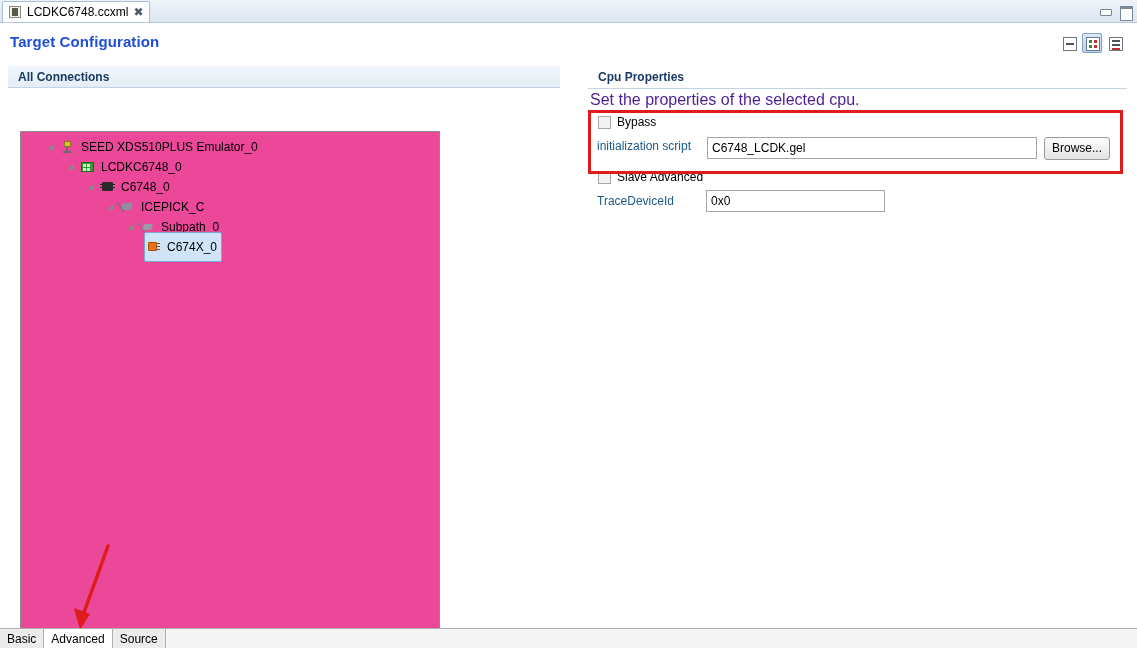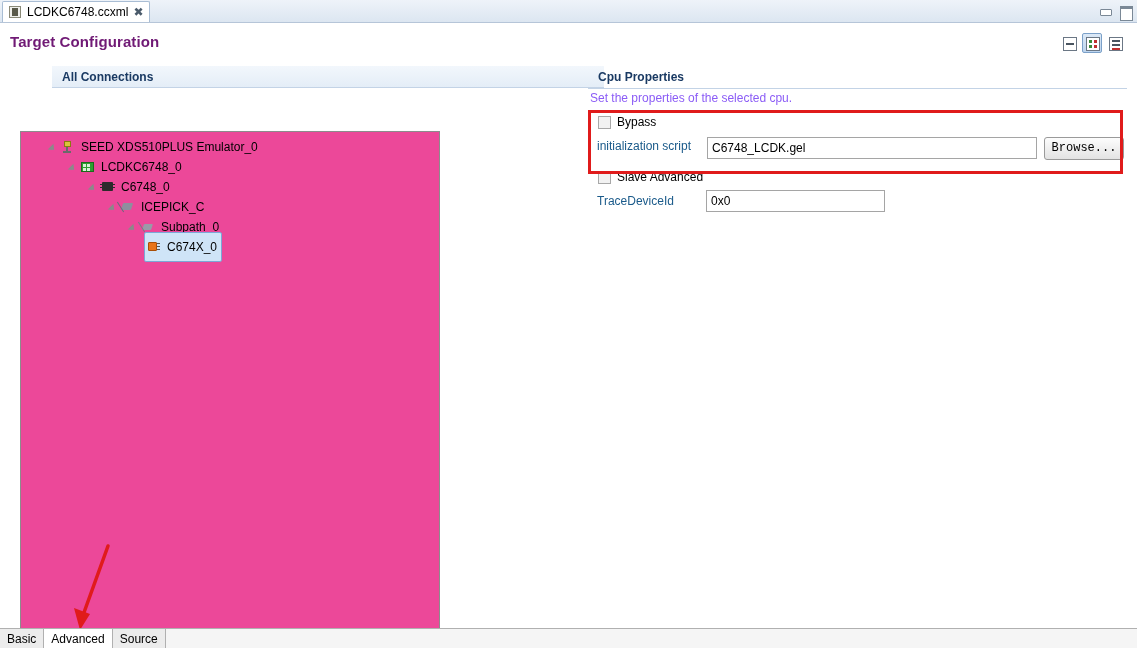--- a/index.html
+++ b/index.html
@@ -58,21 +58,21 @@
     border:1px solid #7a8896; background:#fff; border-radius:1px;
   }
   .wbtn.max::after {
     content:""; position:absolute; left:3px; top:2px; width:11px; height:11px;
     border:1px solid #7a8896; border-top-width:3px; background:#fff;
   }
 
   
   .page-title {
     position:absolute; left:10px; top:33px;
-    font-size: 15px; font-weight: bold; color: #701a75;
+    font-size: 15px; font-weight: bold; color: #1d4ed8;
     letter-spacing: .1px;
   }
 
   
   .viewmodes { position:absolute; right:12px; top:33px; display:flex; gap:3px; align-items:center; }
   .vm { width:20px; height:20px; position:relative; cursor:pointer; background:transparent; border:1px solid transparent;}
   .vm.sel { background: linear-gradient(#dce9f7,#bcd4ee); border:1px solid #7ba0c8; border-radius:2px; }
   .vm .gl { position:absolute; left:3px; top:3px; width:14px; height:14px; border:1px solid #6b7785; background:#fff; }
   .vm.one .gl::after { content:""; position:absolute; left:2px; top:5px; width:8px; height:2px; background:#4a5560; }
   .vm.grid .gl::before {
@@ -85,21 +85,21 @@
   }
 
   
   .sec-header {
     position:absolute;
     font-size:12px; font-weight:bold; color:#1a3a63;
     display:flex; align-items:center; padding-left:10px;
     background: linear-gradient(#f2f7fc, #e4edf7);
     border-bottom: 1px solid #c3d3e6;
   }
-  #allconn-header { left:8px; top:66px; width:552px; height:22px;margin-left:44px; }
+  #allconn-header { left:8px; top:66px; width:552px; height:22px; }
   #cpu-header { left:588px; top:66px; width:539px; height:22px; border-bottom:none; background:transparent;}
   #cpu-header-line {
     position:absolute; left:588px; top:88px; width:539px; height:1px; background:#c3d3e6;
   }
 
   .tree-box {
     position:absolute; left:20px; top:92px; width:420px; height:523px;
     background:#ec4899; border:1px solid #8c8c8c;
     overflow:hidden;
     margin-top:39px;
@@ -148,40 +148,40 @@
     font-family:"Liberation Sans", sans-serif; font-size:12px;
     color:#000; text-align:center; line-height:22px;
     background: linear-gradient(#fdfdfd,#e3e3e3);
     border:1px solid #9a9a9a; border-radius:3px;
     cursor:pointer; padding:0;
   }
   .btn.disabled { color:#a0a0a0; background: linear-gradient(#fbfbfb,#f1f1f1); border-color:#c6c6c6; cursor:default; }
   .btn.wide { font-size:11.5px; }
 
   
-  .sub-desc { position:absolute; left:590px; top:91px; font-size:12px; color:#8b5cf6; }
+  .sub-desc { position:absolute; left:590px; top:91px; font-size:16px; color:#4c1d95; }
 
   .chk-row { position:absolute; display:flex; align-items:center; gap:6px; }
   .chkbox {
     width:13px; height:13px; background:#f2f2f2; border:1px solid #a8a8a8;
     display:inline-block; flex:0 0 auto; cursor:pointer;
   }
   .chk-label { font-size:12px; color:#000; }
 
   .fld-label { position:absolute; font-size:12px; color:#1a5a8a; }
   .txtfield {
     position:absolute; background:#ffffff; border:1px solid #a5a5a5;
     font-family:"Liberation Sans", sans-serif; font-size:12px; color:#000;
     padding: 0 4px; display:flex; align-items:center;
   }
   .browse-btn {
-    position:absolute; width:80px; height:23px;
+    position:absolute; width:66px; height:23px;
     background: linear-gradient(#fdfdfd,#e3e3e3);
     border:1px solid #9a9a9a; border-radius:3px;
-    font-size:12px; text-align:center; line-height:21px; cursor:pointer;font-family:Liberation Mono, monospace;
+    font-size:12px; text-align:center; line-height:21px; cursor:pointer;
   }
 
   
   .red-rect {
     position:absolute; left:588px; top:110px; width:535px; height:64px;
     border:3px solid #e01b1b; pointer-events:none;
   }
   .arrow-svg { position:absolute; left:60px; top:540px; width:80px; height:95px; pointer-events:none; }
 
   

